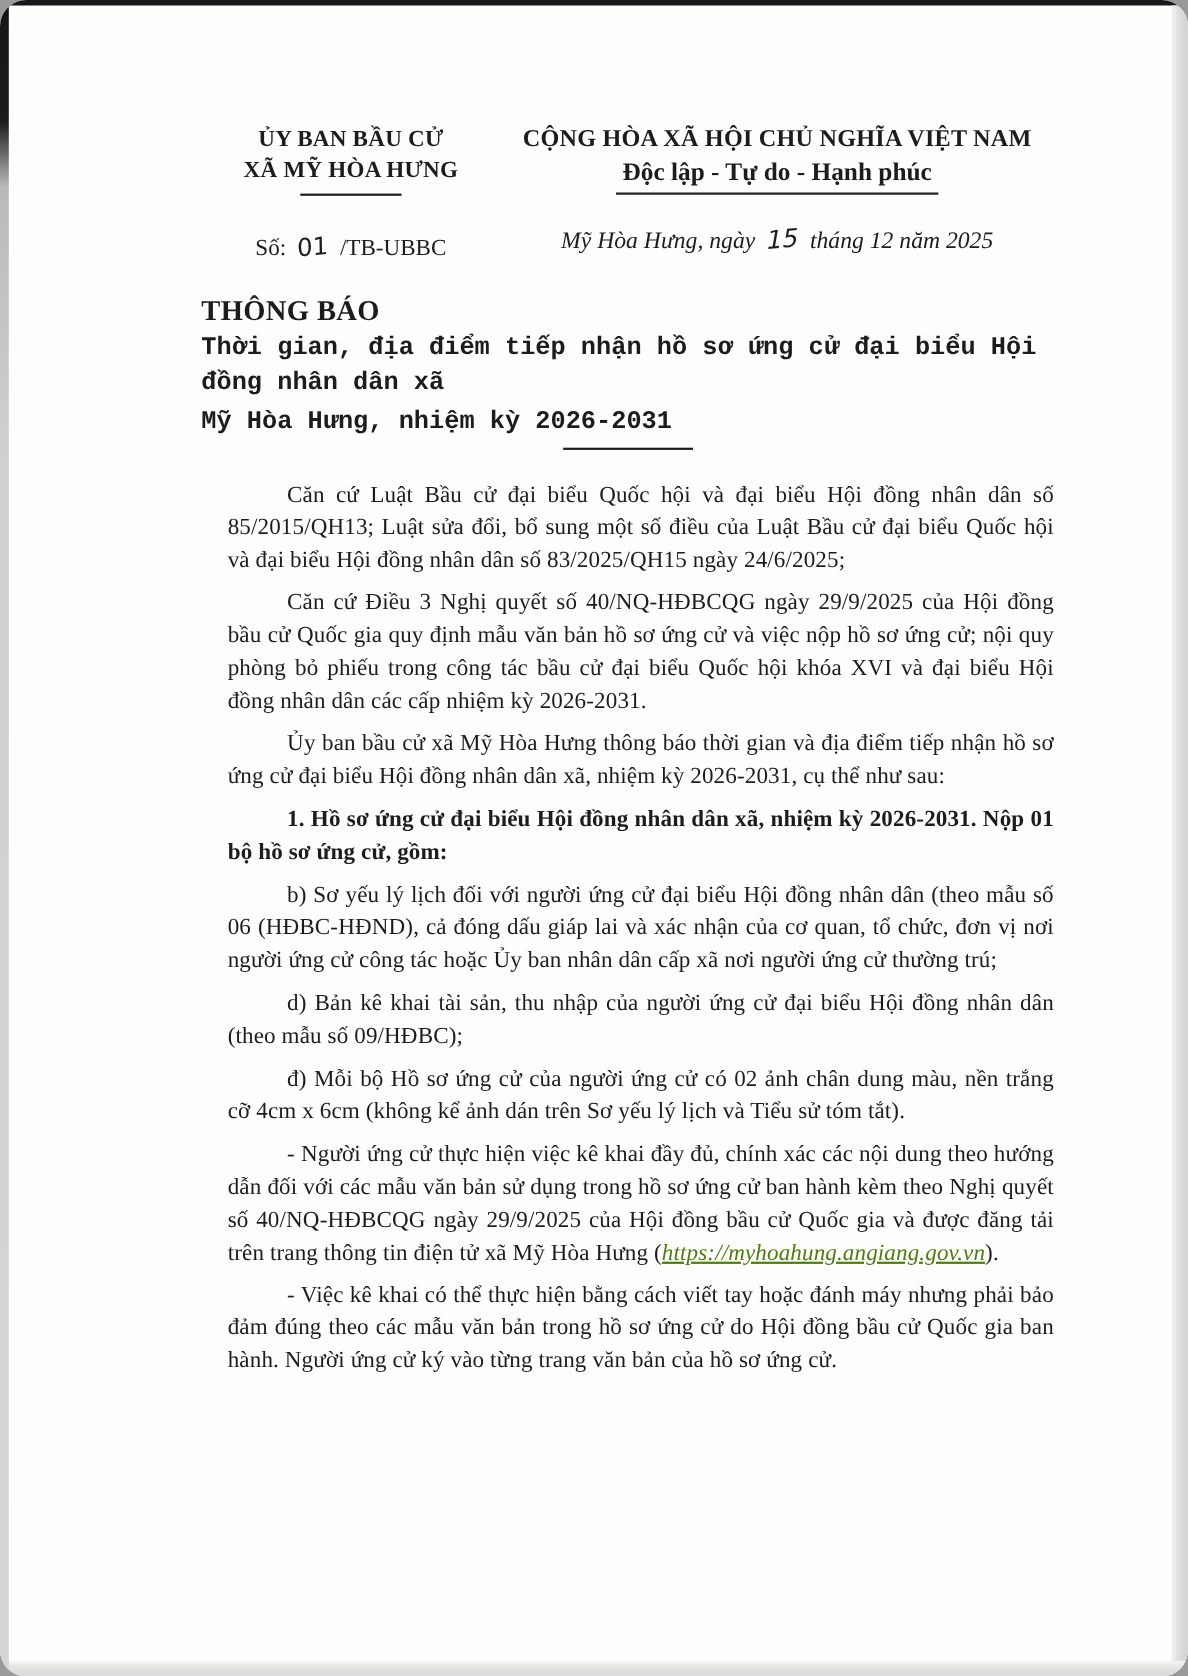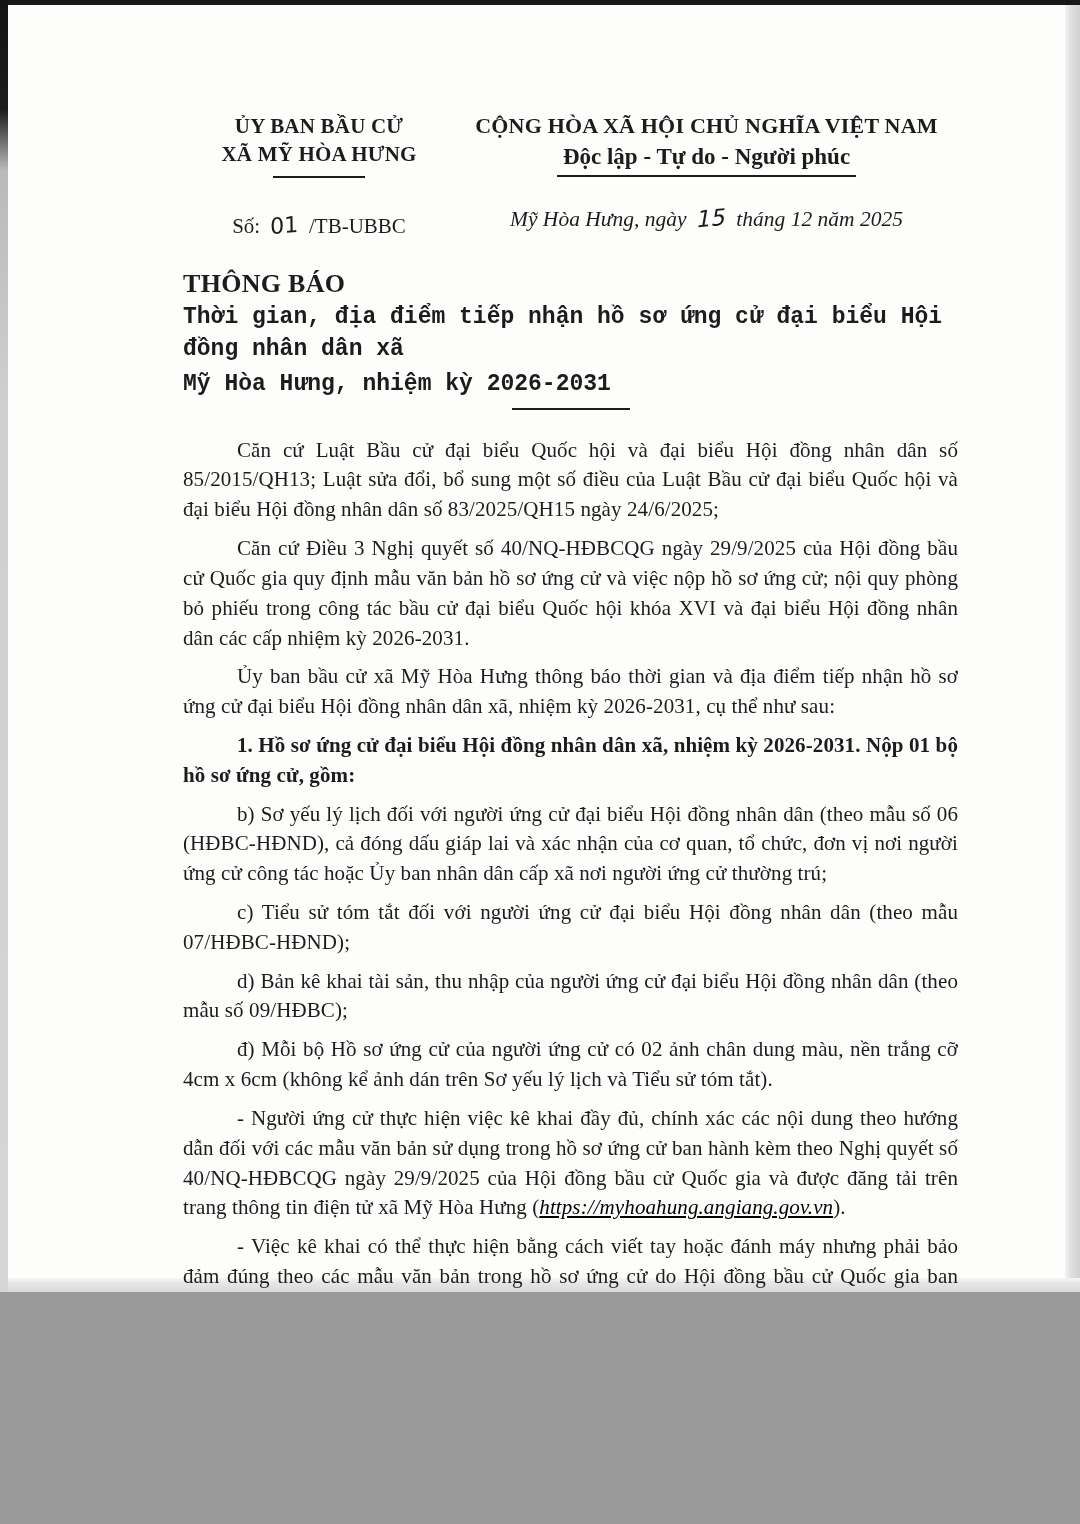--- a/index.html
+++ b/index.html
@@ -1,24 +1,25 @@
 <!DOCTYPE html>
 <html><head>
 <meta charset="utf-8">
 <style>
   * { margin: 0; padding: 0; box-sizing: border-box; }
   html, body { background: #9a9a9a; }
   .scan-page {
     position: relative;
     width: 1080px;
-    height: 1292px;
+    height: 1524px;
     background: #fdfdfc;
     overflow: hidden;
     font-family: "Liberation Serif", "DejaVu Serif", serif;
     color: #1c1c1c;
+    border-radius: 24px;
   }
   
   .edge-top {
     position: absolute; top: 0; left: 0; width: 100%; height: 5px;
     background: #181818;
   }
   .edge-left {
     position: absolute; top: 0; left: 0; width: 8px; height: 100%;
     background: linear-gradient(to bottom, #141414 0px, #1c1c1c 110px, #b9b9b9 170px, #cfcfcf 400px, #d6d6d6 100%);
   }
@@ -63,26 +64,27 @@
   .title-underline { width: 118px; border-bottom: 2.5px solid #1c1c1c; margin: 7px auto 0 auto; }
 
   
   .body-block { margin-top: 26px; font-size: 21px; }
   .body-block p {
     text-align: justify;
     text-indent: 54px;
     line-height: 1.42;
     margin-bottom: 9px;
     letter-spacing: 0.1px;
+    margin-left: 24px;
   }
   .body-block p.section-heading { font-weight: bold; }
   .doc-link {
     font-style: italic;
     text-decoration: underline;
-    color: #000000;
+    color: #4d7c0f;
   }
 </style>
 </head>
 <body>
 
 <div class="scan-page">
   <div class="edge-top"></div>
   <div class="edge-right"></div>
   <div class="edge-bottom"></div>
   <div class="edge-left"></div>
@@ -95,21 +97,21 @@
         <div class="org-line">XÃ MỸ HÒA HƯNG</div>
         <div class="org-underline"></div>
         <div class="doc-number">
           <span>Số:</span>
           <span class="handwritten">01</span>
           <span>/TB-UBBC</span>
         </div>
       </div>
       <div class="header-right">
         <div class="national-line">CỘNG HÒA XÃ HỘI CHỦ NGHĨA VIỆT NAM</div>
-        <div><span class="motto">Độc lập - Tự do - Người phúc</span></div>
+        <div><span class="motto">Độc lập - Tự do - Hạnh phúc</span></div>
         <div class="date-line">
           <span>Mỹ Hòa Hưng, ngày</span>
           <span class="handwritten">15</span>
           <span>tháng 12 năm 2025</span>
         </div>
       </div>
     </div>
 
     <div class="title-block">
       <div class="doc-title">THÔNG BÁO</div>
@@ -117,21 +119,20 @@
       <div class="doc-subtitle">Mỹ Hòa Hưng, nhiệm kỳ 2026-2031</div>
       <div class="title-underline"></div>
     </div>
 
     <div class="body-block">
       <p>Căn cứ Luật Bầu cử đại biểu Quốc hội và đại biểu Hội đồng nhân dân số 85/2015/QH13; Luật sửa đổi, bổ sung một số điều của Luật Bầu cử đại biểu Quốc hội và đại biểu Hội đồng nhân dân số 83/2025/QH15 ngày 24/6/2025;</p>
       <p>Căn cứ Điều 3 Nghị quyết số 40/NQ-HĐBCQG ngày 29/9/2025 của Hội đồng bầu cử Quốc gia quy định mẫu văn bản hồ sơ ứng cử và việc nộp hồ sơ ứng cử; nội quy phòng bỏ phiếu trong công tác bầu cử đại biểu Quốc hội khóa XVI và đại biểu Hội đồng nhân dân các cấp nhiệm kỳ 2026-2031.</p>
       <p>Ủy ban bầu cử xã Mỹ Hòa Hưng thông báo thời gian và địa điểm tiếp nhận hồ sơ ứng cử đại biểu Hội đồng nhân dân xã, nhiệm kỳ 2026-2031, cụ thể như sau:</p>
       <p class="section-heading">1. Hồ sơ ứng cử đại biểu Hội đồng nhân dân xã, nhiệm kỳ 2026-2031. Nộp 01 bộ hồ sơ ứng cử, gồm:</p>
       <p>b) Sơ yếu lý lịch đối với người ứng cử đại biểu Hội đồng nhân dân (theo mẫu số 06 (HĐBC-HĐND), cả đóng dấu giáp lai và xác nhận của cơ quan, tổ chức, đơn vị nơi người ứng cử công tác hoặc Ủy ban nhân dân cấp xã nơi người ứng cử thường trú;</p>
-      <p>c) Tiểu sử tóm tắt đối với người ứng cử đại biểu Hội đồng nhân dân (theo mẫu 07/HĐBC-HĐND);</p>
       <p>d) Bản kê khai tài sản, thu nhập của người ứng cử đại biểu Hội đồng nhân dân (theo mẫu số 09/HĐBC);</p>
       <p>đ) Mỗi bộ Hồ sơ ứng cử của người ứng cử có 02 ảnh chân dung màu, nền trắng cỡ 4cm x 6cm (không kể ảnh dán trên Sơ yếu lý lịch và Tiểu sử tóm tắt).</p>
       <p><span>- Người ứng cử thực hiện việc kê khai đầy đủ, chính xác các nội dung theo hướng dẫn đối với các mẫu văn bản sử dụng trong hồ sơ ứng cử ban hành kèm theo Nghị quyết số 40/NQ-HĐBCQG ngày 29/9/2025 của Hội đồng bầu cử Quốc gia và được đăng tải trên trang thông tin điện tử xã Mỹ Hòa Hưng (</span><span class="doc-link">https://myhoahung.angiang.gov.vn</span><span>).</span></p>
       <p>- Việc kê khai có thể thực hiện bằng cách viết tay hoặc đánh máy nhưng phải bảo đảm đúng theo các mẫu văn bản trong hồ sơ ứng cử do Hội đồng bầu cử Quốc gia ban hành. Người ứng cử ký vào từng trang văn bản của hồ sơ ứng cử.</p>
     </div>
 
   </div>
 </div>
 
 </body></html>

